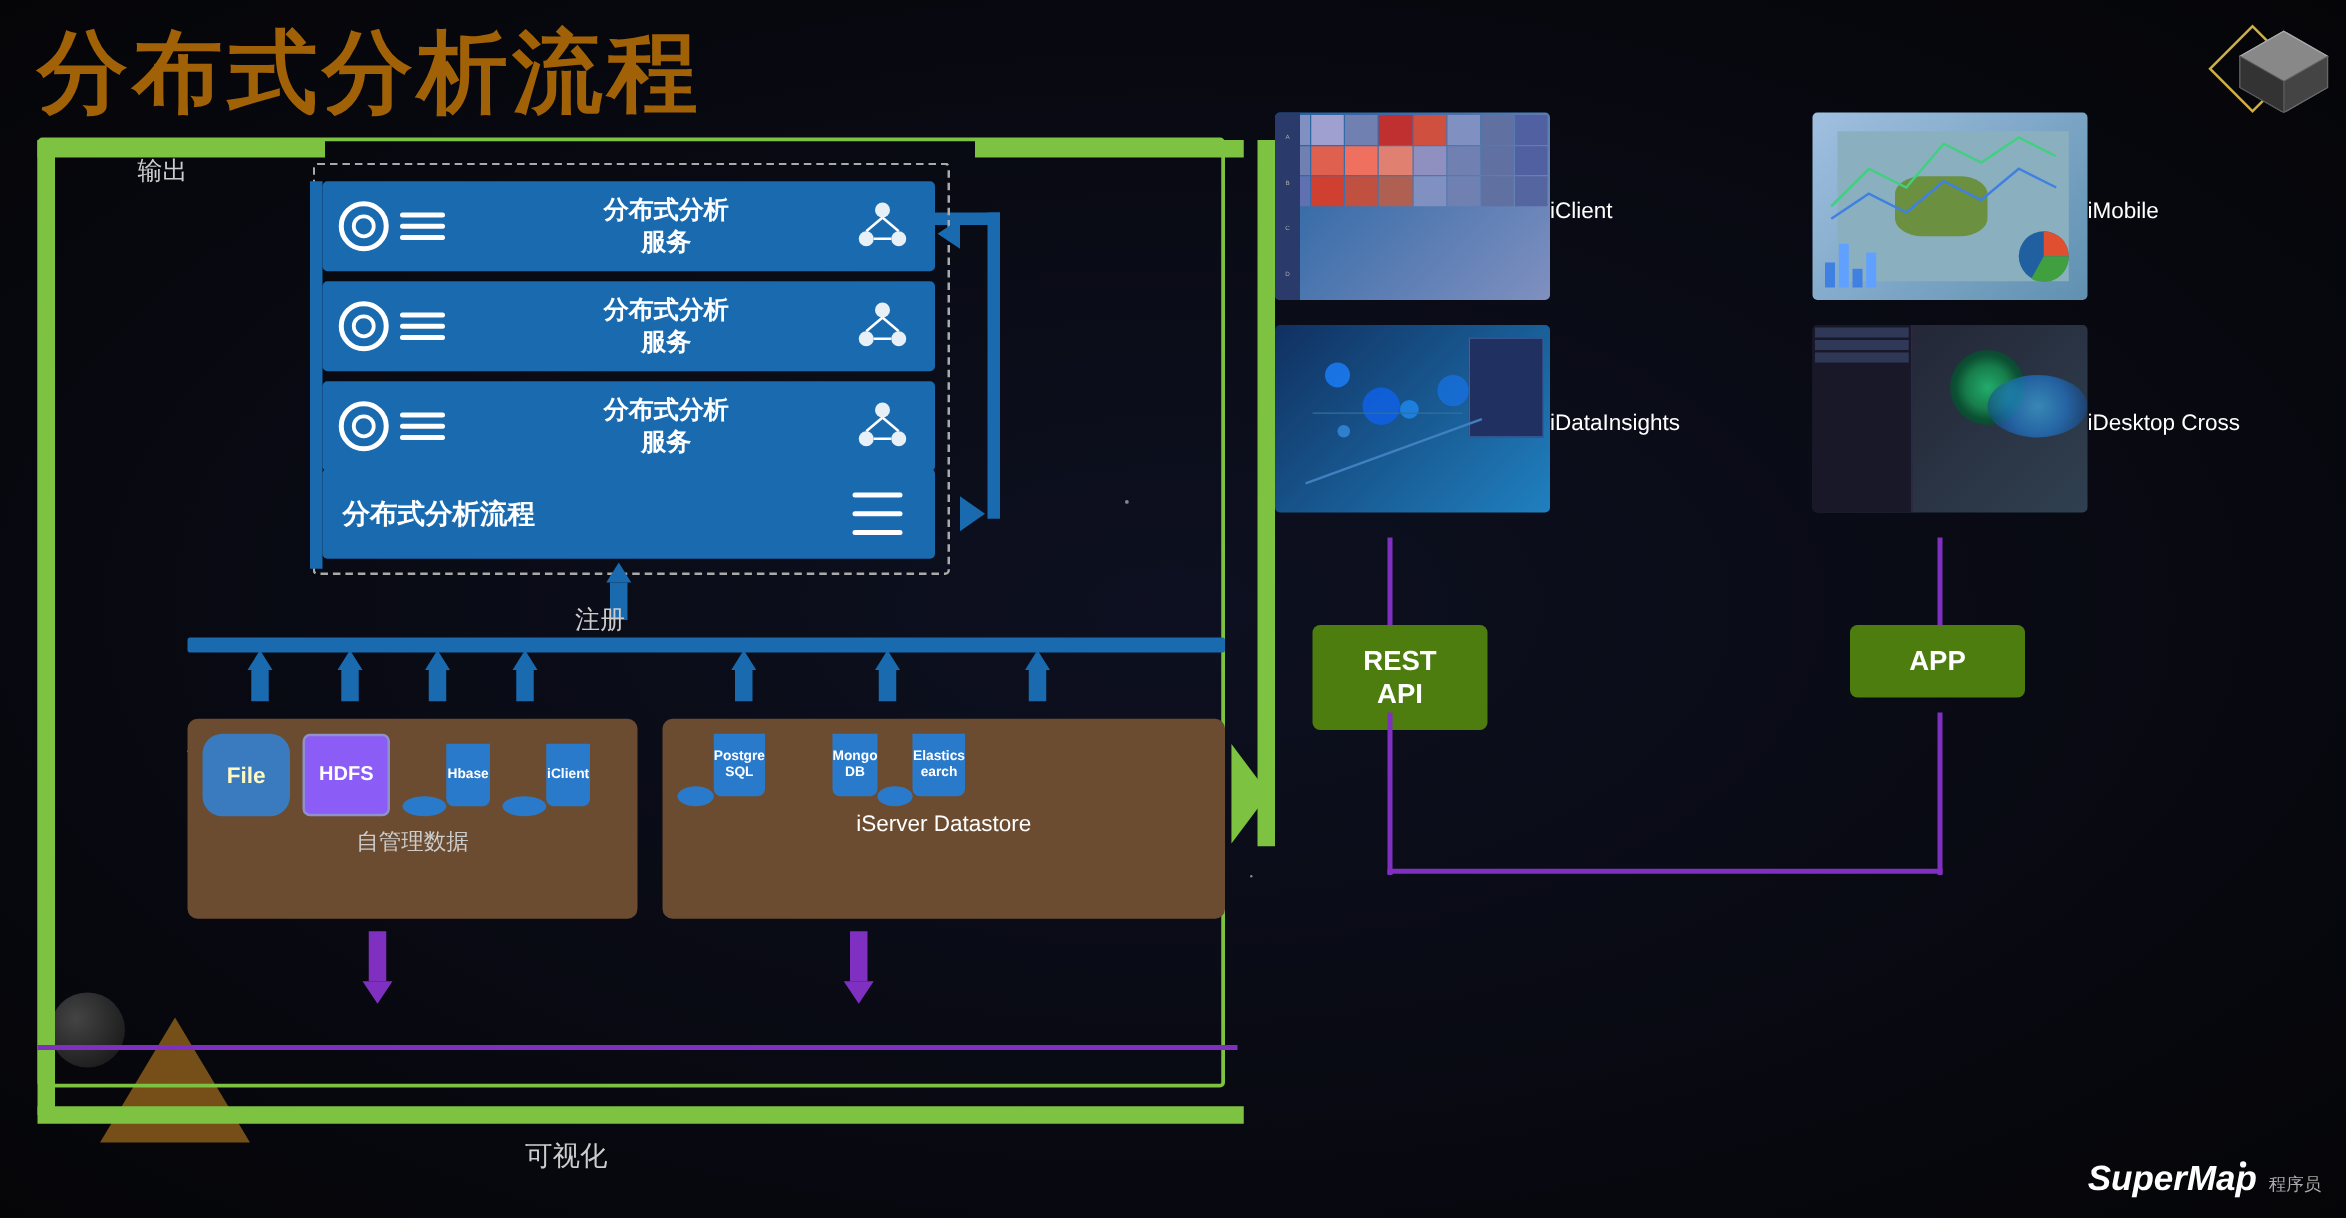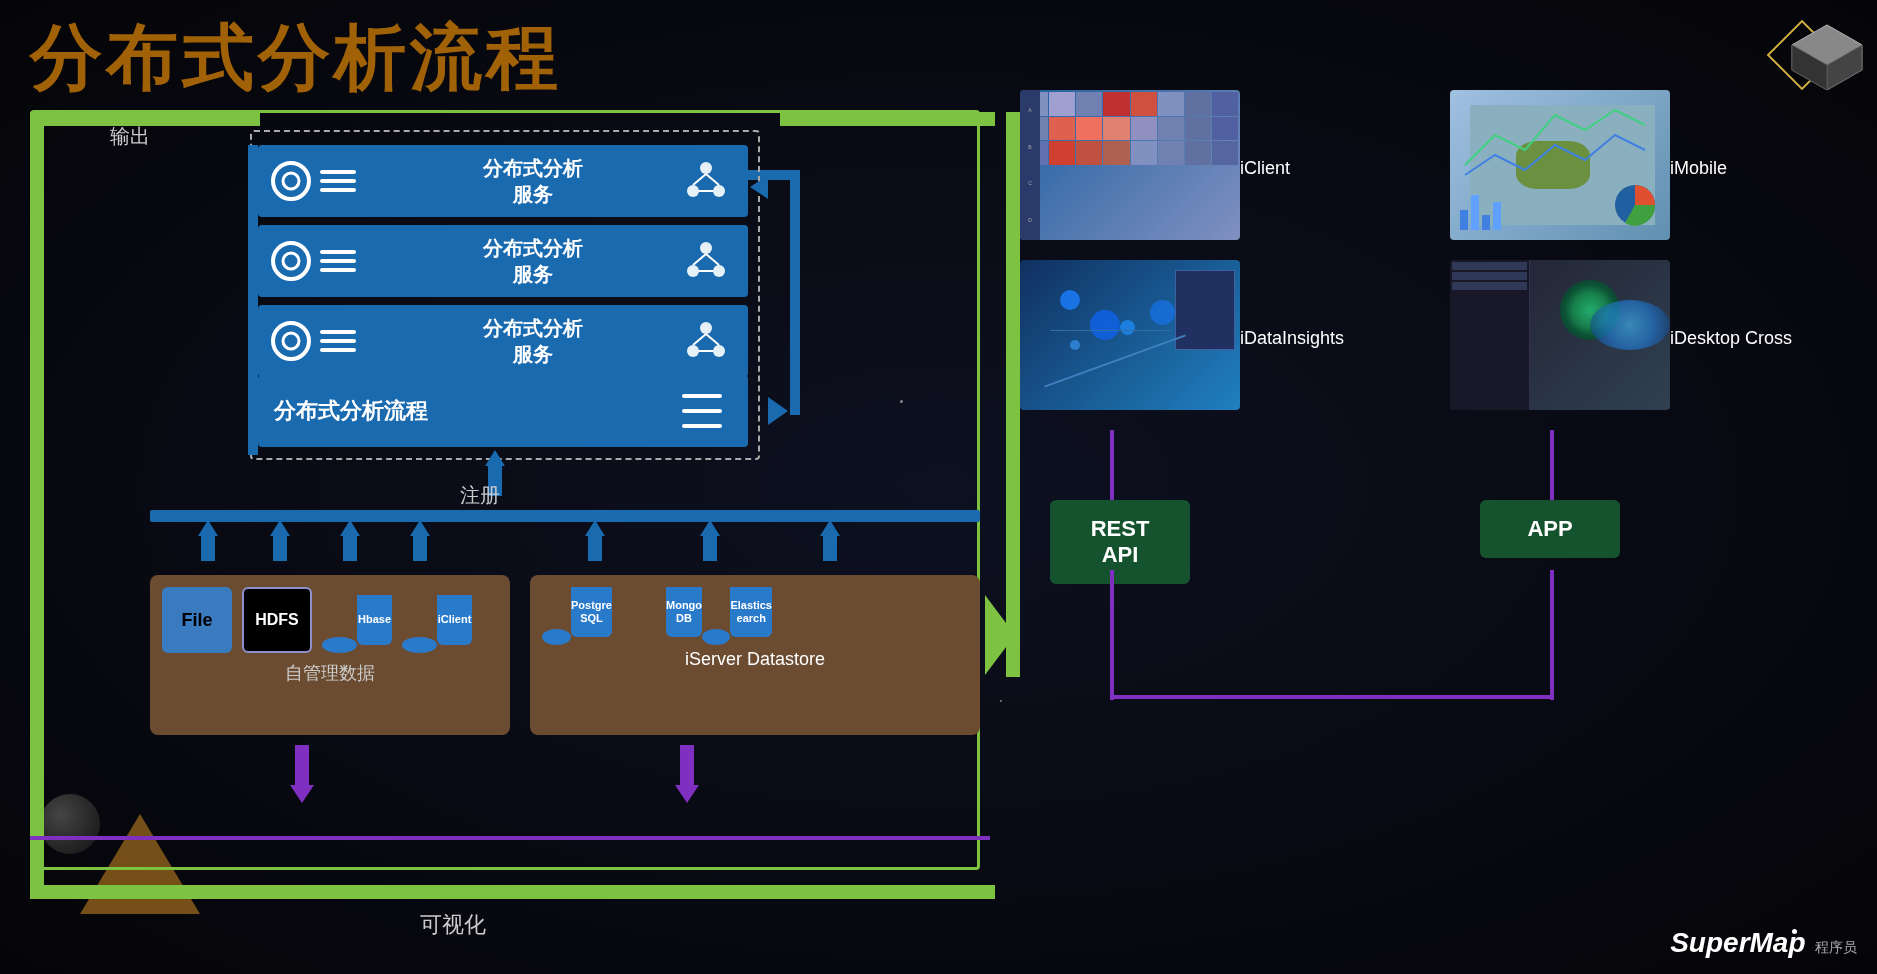--- a/index.html
+++ b/index.html
@@ -283,34 +283,34 @@
     .db-cylinder-top {
       width: 60px;
       height: 16px;
       border-radius: 50%;
       margin-bottom: -8px;
     }
 
     
     .file-box {
       background: #3a7abf;
-      border-radius: 6px;
+      border-radius: 16px;
       width: 70px;
       height: 66px;
       display: flex;
       align-items: center;
       justify-content: center;
       font-size: 18px;
       font-weight: bold;
-      color: #000000;
+      color: #fef9c3;
     }
 
     
     .hdfs-box {
-      background: #000000;
+      background: #8b5cf6;
       border-radius: 6px;
       width: 70px;
       height: 66px;
       display: flex;
       align-items: center;
       justify-content: center;
       font-size: 16px;
       font-weight: bold;
       color: white;
       border: 2px solid #9090cc;
@@ -366,21 +366,21 @@
       background: linear-gradient(135deg, #a0c0e0 0%, #6090b0 100%);
       position: relative;
     }
 
     .ss-idesktop {
       background: linear-gradient(135deg, #202030 0%, #304050 100%);
       position: relative;
     }
 
     .api-box {
-      background: #14532d;
+      background: #4d7c0f;
       border-radius: 6px;
       padding: 16px 32px;
       font-size: 22px;
       font-weight: bold;
       color: white;
       text-align: center;
       min-width: 140px;
     }
 
     

